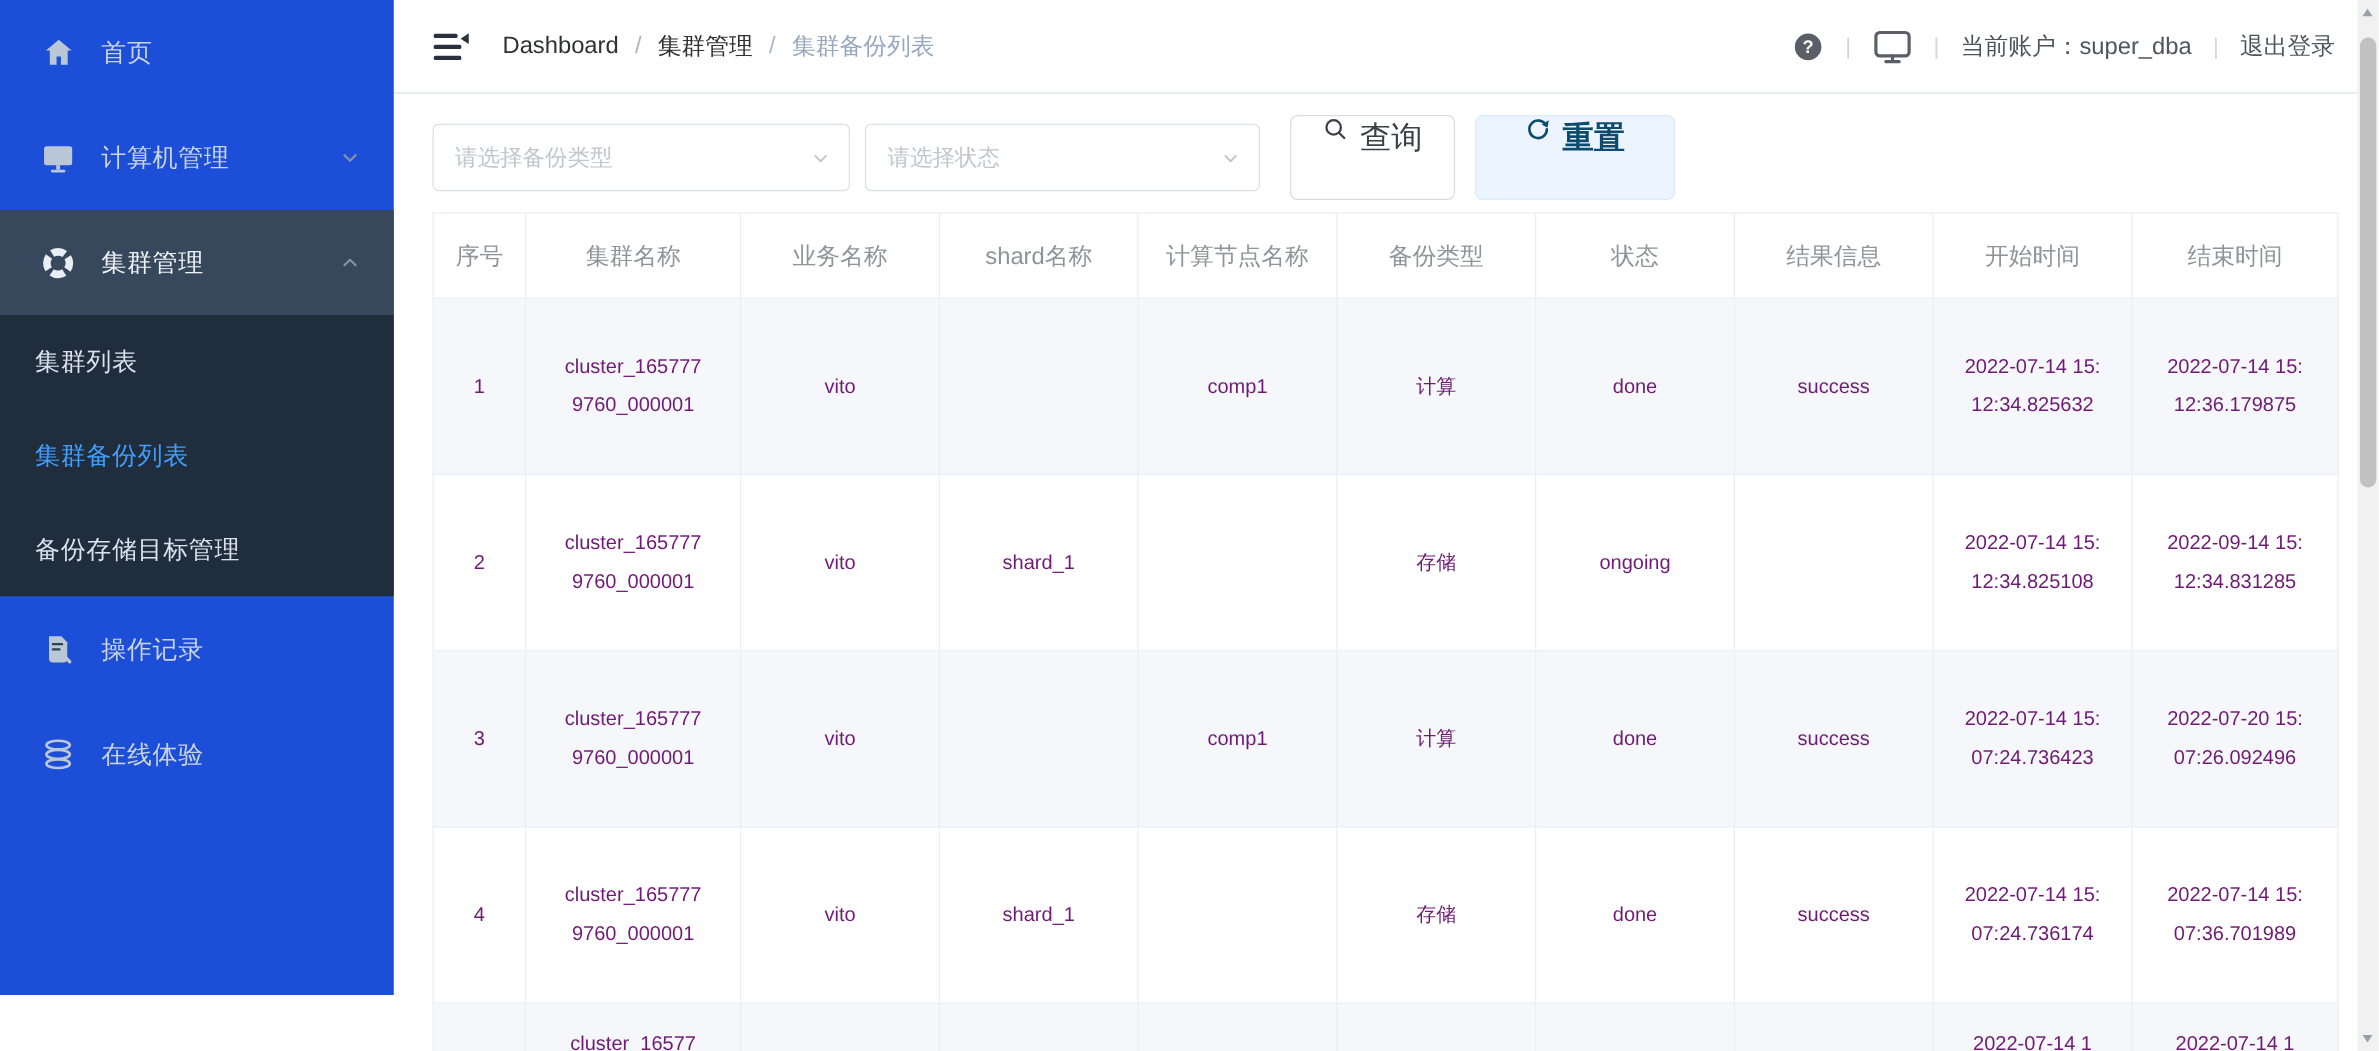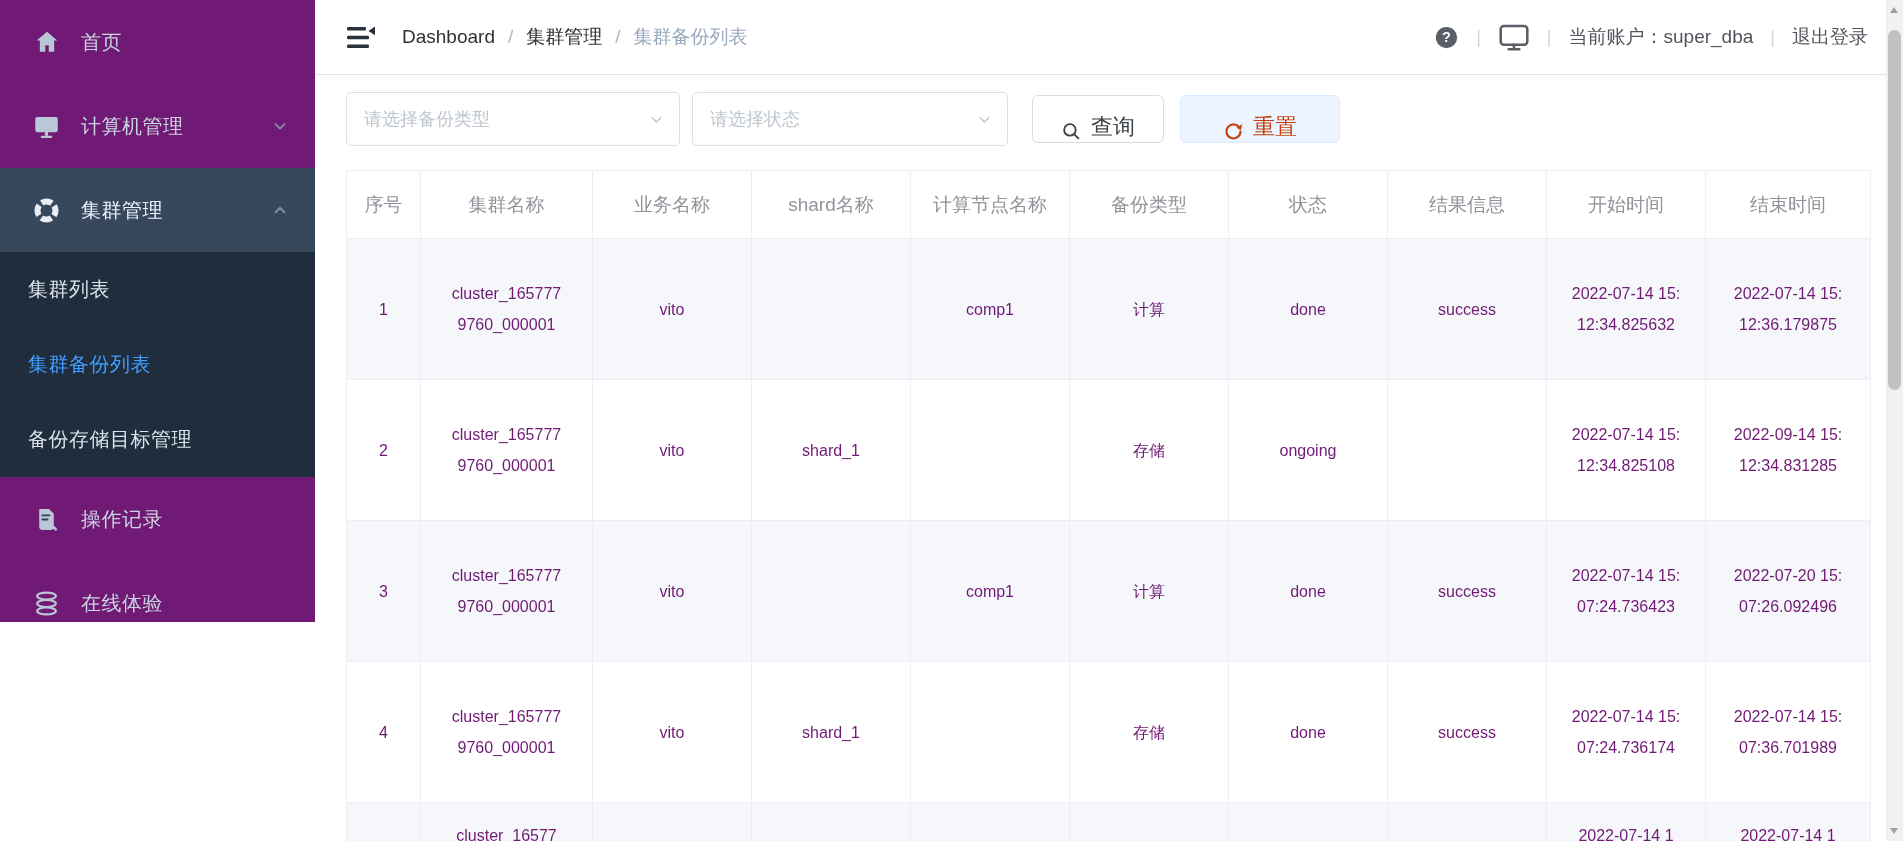--- a/index.html
+++ b/index.html
@@ -1,20 +1,20 @@
 <!DOCTYPE html>
 <html><head>
 <meta charset="utf-8">
 <style>
   * { box-sizing: border-box; margin: 0; padding: 0; }
   html,body { width:1903px; height:841px; overflow:hidden; }
   body { font-family:"Liberation Sans","DejaVu Sans",sans-serif; background:#fff; position:relative; }
 
   
-  .sidebar { position:absolute; left:0; top:0; width:315px; height:622px; background:#701a75; z-index:5; }
+  .sidebar { position:absolute; left:0; top:0; width:315px; height:796px; background:#1d4ed8; z-index:5; }
   .menu-item { height:84px; display:flex; align-items:center; padding:0 26px 0 33px;
                color:#c9d4e0; font-size:20px; cursor:pointer; }
   .menu-item .mi-icon { width:27px; height:27px; margin-right:21px; display:flex; align-items:center; justify-content:center; color:#bac7d6; flex:none; }
   .menu-item .mi-label { flex:1; letter-spacing:.5px; }
   .menu-item .chev { color:#8290a3; flex:none; }
   .menu-item.active-parent { background:#37475c; color:#eef2f8; }
   .submenu { background:#1f2d3d; }
   .submenu .sub-item { height:75px; display:flex; align-items:center; padding-left:28px;
                        color:#dbe2ec; font-size:20px; cursor:pointer; letter-spacing:.5px; }
   .submenu .sub-item.active { color:#409eff; }
@@ -32,24 +32,24 @@
   .logout { cursor:pointer; }
 
   
   .filters { position:absolute; left:346px; top:92px; display:flex; align-items:center; z-index:3; }
   .select { height:54px; border:1px solid #dcdfe6; border-radius:5px; background:#fff; display:flex;
             align-items:center; justify-content:space-between; padding:0 14px 0 17px;
             color:#bfc6ce; font-size:18px; cursor:pointer; }
   .select.w1 { width:334px; margin-right:12px; }
   .select.w2 { width:316px; margin-right:24px; }
   .select .chev { color:#c0c4cc; }
-  .btn { height:48px; border-radius:6px; font-size:22px; display:inline-flex; align-items:flex-end;
+  .btn { height:68px; border-radius:6px; font-size:25px; display:inline-flex; align-items:flex-start;
          justify-content:center; gap:9px; cursor:pointer; border:1px solid #d9dce1; background:#fff; color:#3c4147; }
   .btn-search { width:132px; }
-  .btn-reset { width:160px; margin-left:16px; background:#ecf5ff; border-color:#d9ecff; color:#c2410c; }
+  .btn-reset { width:160px; margin-left:16px; background:#ecf5ff; border-color:#d9ecff; color:#0c4a6e;font-weight:bold; }
 
   
   .table-wrap { position:absolute; left:346px; top:170px; }
   table.data-table { border-collapse:collapse; table-layout:fixed; width:1524px; background:#fff; }
   .data-table th, .data-table td { border:1px solid #ebeef5; text-align:center; }
   .data-table th { height:68px; font-size:19px; font-weight:normal; color:#909399; background:#fff; white-space:nowrap; }
   .data-table td { height:141px; font-size:16px; color:#701a75; vertical-align:middle; }
   .data-table tbody tr:nth-child(odd) { background:#f5f7fa; }
   .data-table tbody tr:last-child td { vertical-align:top; padding-top:17px; }
   .cell-inner { max-width:114px; margin:0 auto; word-break:break-all; line-height:31px; }

